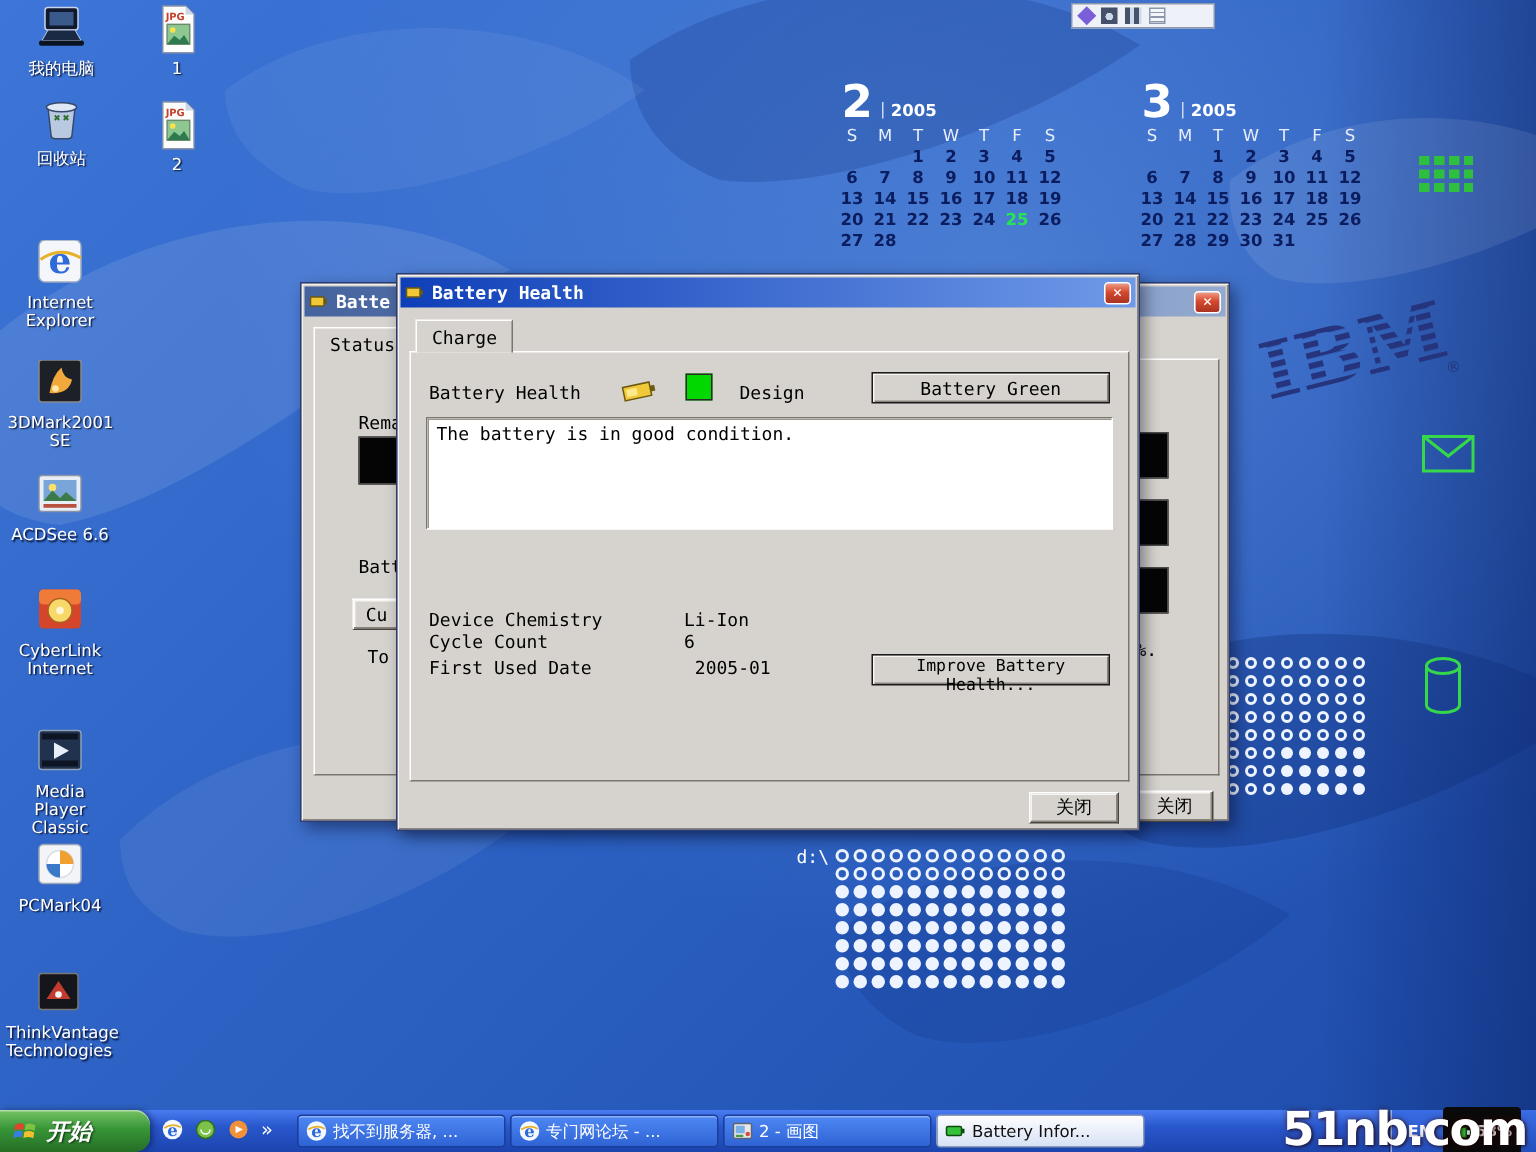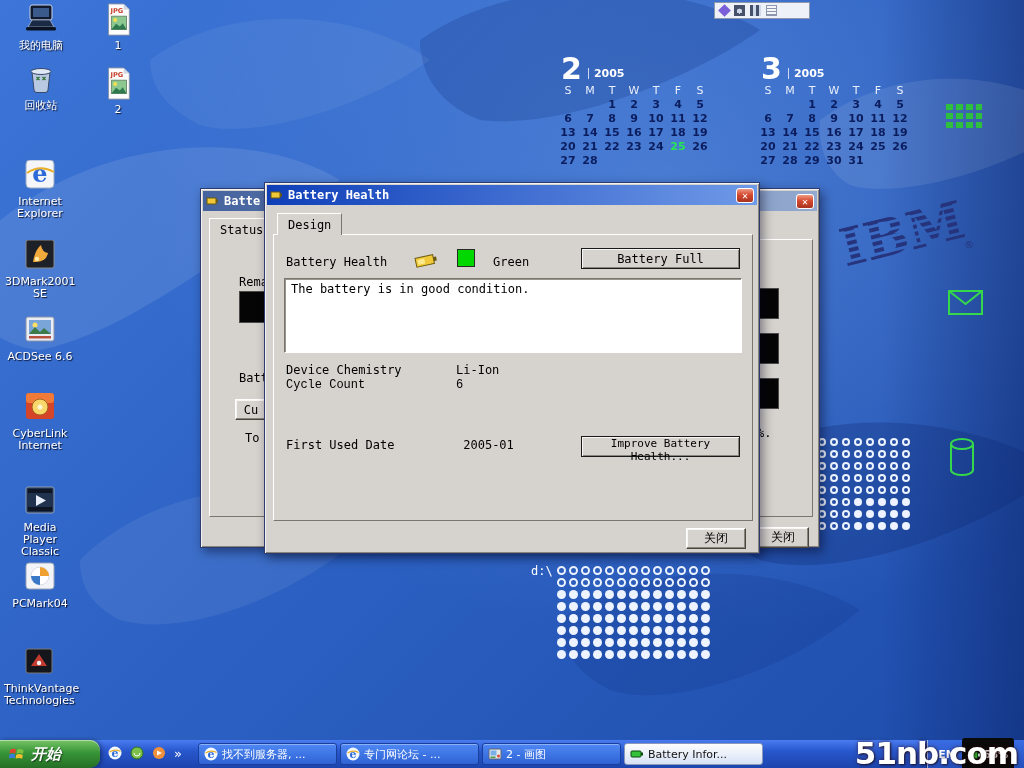--- a/index.html
+++ b/index.html
@@ -582,42 +582,42 @@
     <div class="titlebar">
       <span style="display:inline-block;width:14px;height:12px">
         <svg width="14" height="12">
             <rect x="1" y="3" width="9" height="6" fill="#f0c838" stroke="#6b5a10"></rect>
             <rect x="10" y="4.5" width="2" height="3" fill="#6b5a10"></rect>
           </svg>
       </span>
       <span>Battery Health</span>
       <span class="close-btn">✕</span>
     </div>
-    <div class="tab" style="left:12px;top:30px">Design</div>
+    <div class="tab" style="left:12px;top:30px">Charge</div>
     <div class="panel" style="left:8px;top:51px;width:480px;height:287px"></div>
 
     <span class="abs mono" style="left:21px;top:72px;z-index:3">Battery Health</span>
     <span class="abs" style="left:150px;top:71px;z-index:3;transform:rotate(-12deg)">
       <svg width="24" height="13">
           <rect x="1" y="2" width="18" height="9" fill="#f0c838" stroke="#6b5a10"></rect>
           <rect x="19" y="4.5" width="3" height="4" fill="#6b5a10"></rect>
           <rect x="3" y="4" width="7" height="5" fill="#fbe98c"></rect>
         </svg>
     </span>
     <span class="abs" style="left:192px;top:66px;width:18px;height:18px;background:#00d800;border:1px solid #2a2a2a;z-index:3"></span>
-    <span class="abs mono" style="left:228px;top:72px;z-index:3">Green</span>
-    <button class="btn dark abs mono" style="left:316px;top:65px;width:159px;height:21px;z-index:3">Battery Full</button>
+    <span class="abs mono" style="left:228px;top:72px;z-index:3">Design</span>
+    <button class="btn dark abs mono" style="left:316px;top:65px;width:159px;height:21px;z-index:3">Battery Green</button>
 
     <div class="sunken abs mono" style="left:19px;top:95px;width:458px;height:75px;z-index:3;padding:3px 6px;font-size:12px;line-height:14px">
       <span>The battery is in good condition.</span>
     </div>
 
     <div class="abs" id="dlg-fields" style="left:21px;top:180px;z-index:3;width:440px">
-        <div class="mono" style="height: 15px;"><span style="display:inline-block;width:170px">Device Chemistry</span><span>Li-Ion</span></div>
-        <div class="mono" style="height: 15px; font-family: Liberation Mono, monospace;"><span style="display:inline-block;width:170px">Cycle Count</span><span>6</span></div>
+        <div class="mono" style="height: 15px; margin-top: 43px;"><span style="display:inline-block;width:170px">Device Chemistry</span><span>Li-Ion</span></div>
+        <div class="mono" style="height: 15px;"><span style="display:inline-block;width:170px">Cycle Count</span><span>6</span></div>
       </div>
 
     <div class="abs mono" style="left:21px;top:255px;z-index:3;width:440px">
       <span style="display:inline-block;width:170px">First Used Date</span>
       <span>2005-01</span>
     </div>
     <button class="btn dark abs mono" style="left:316px;top:253px;width:159px;height:21px;z-index:3;font-size:11px">Improve Battery Health...</button>
 
     <button class="btn abs" style="left:421px;top:345px;width:60px;height:21px;z-index:3">关闭</button>
   </div>

